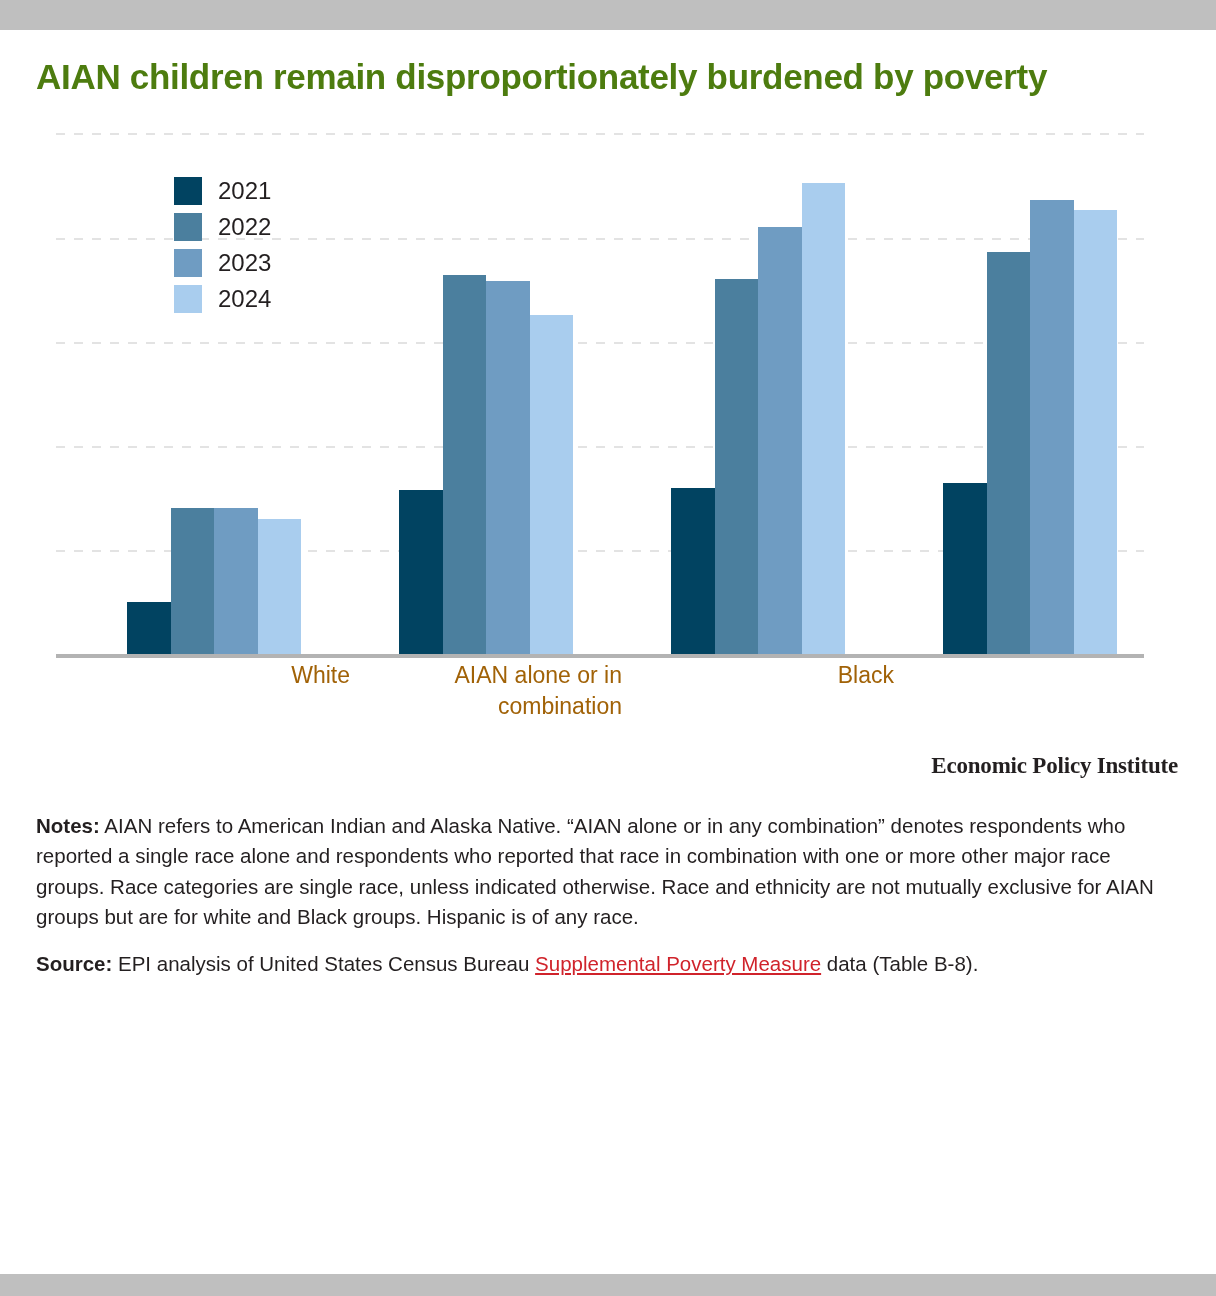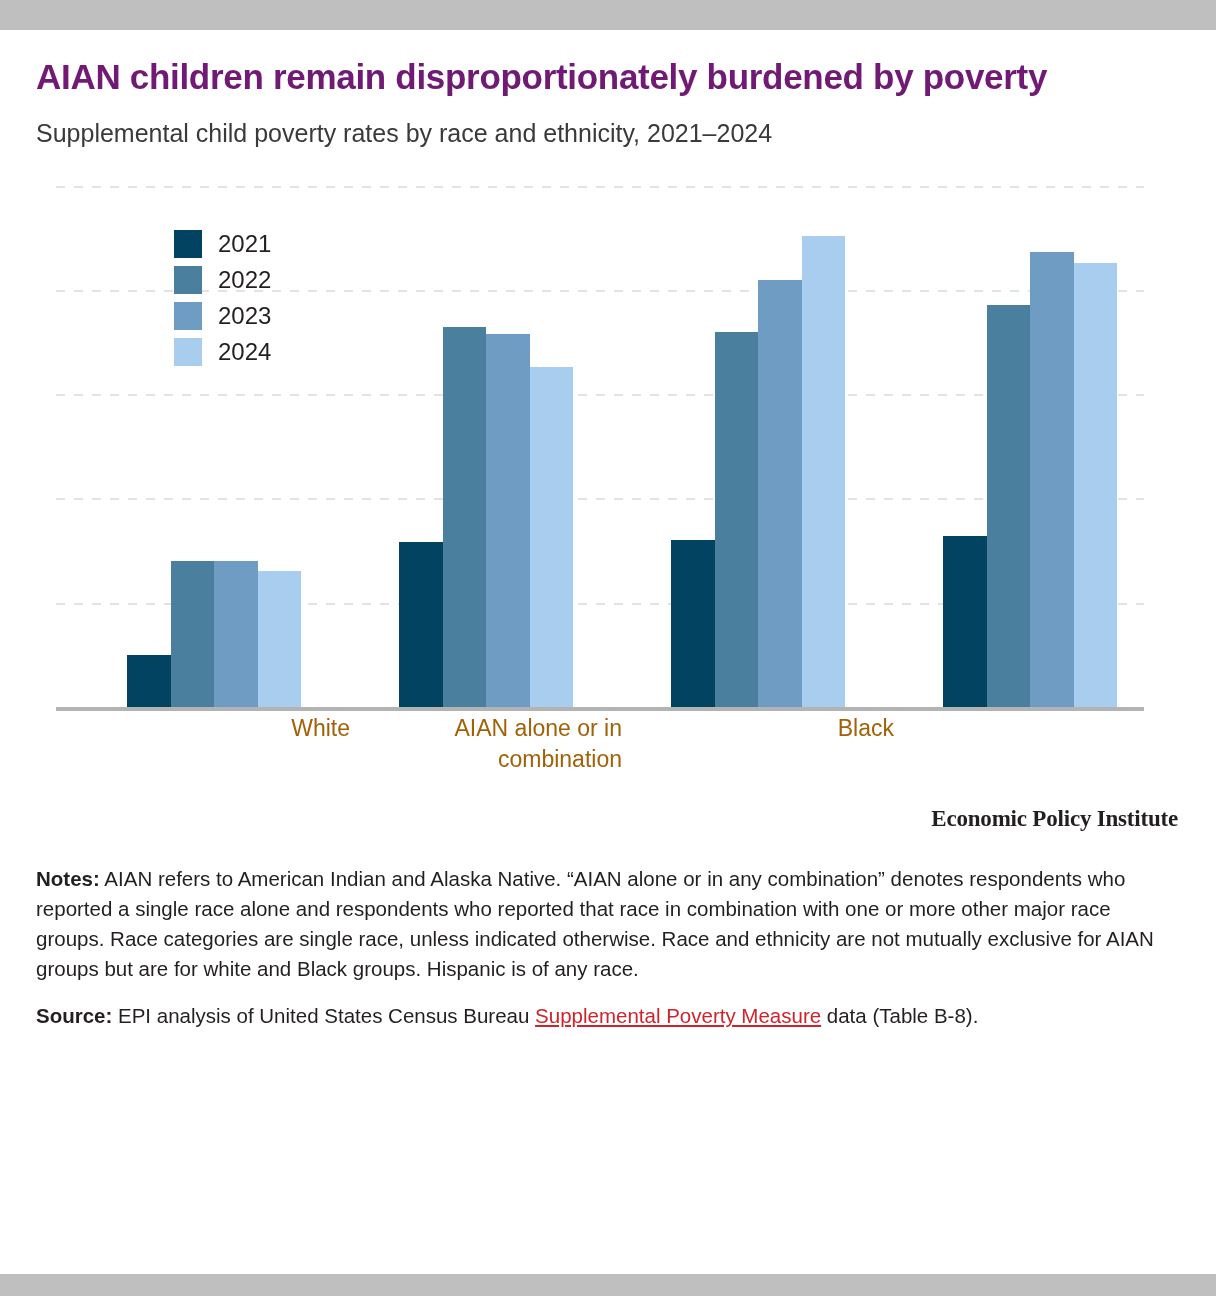--- a/index.html
+++ b/index.html
@@ -29,21 +29,21 @@
     left: 0; top: 30px;
     width: 1216px;
     height: 1244px;
     padding: 0 36px;
   }
 
   
   .chart-title {
     font-size: 35px;
     font-weight: bold;
-    color: #701a75;
+    color: #4d7c0f;
     line-height: 1.18;
     letter-spacing: -0.3px;
     padding-top: 26px;
     max-width: 1110px;
   }
   .chart-subtitle {
     font-size: 25px;
     font-weight: normal;
     color: #3a3a3a;
     line-height: 1.3;
@@ -156,21 +156,20 @@
 </head>
 <body>
 
 <div id="page">
 
   <div class="band-top"></div>
 
   <div class="content">
 
     <div class="chart-title">AIAN children remain disproportionately burdened by poverty</div>
-    <div class="chart-subtitle">Supplemental child poverty rates by race and ethnicity, 2021–2024</div>
 
     <div class="plot-wrap">
 
       <div class="plot-area">
         <div id="gridlines">
             <div class="gridline" style="bottom: 0px; opacity: 0;"></div>
             <div class="gridline" style="bottom: 104.2px;"></div>
             <div class="gridline" style="bottom: 208.4px;"></div>
             <div class="gridline" style="bottom: 312.6px;"></div>
             <div class="gridline" style="bottom: 416.8px;"></div>

